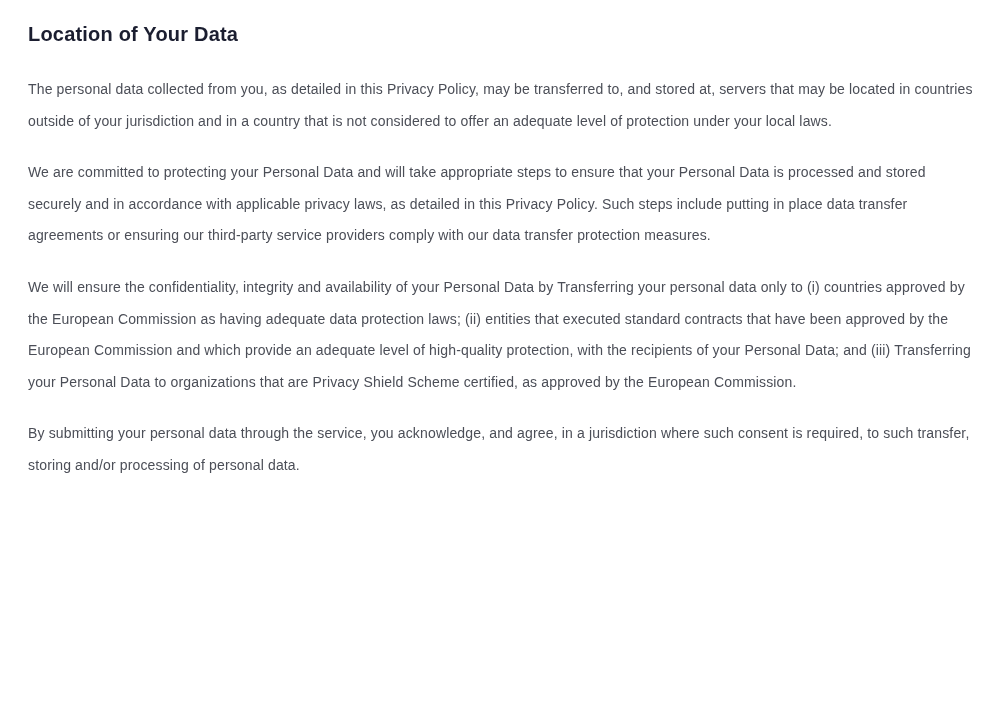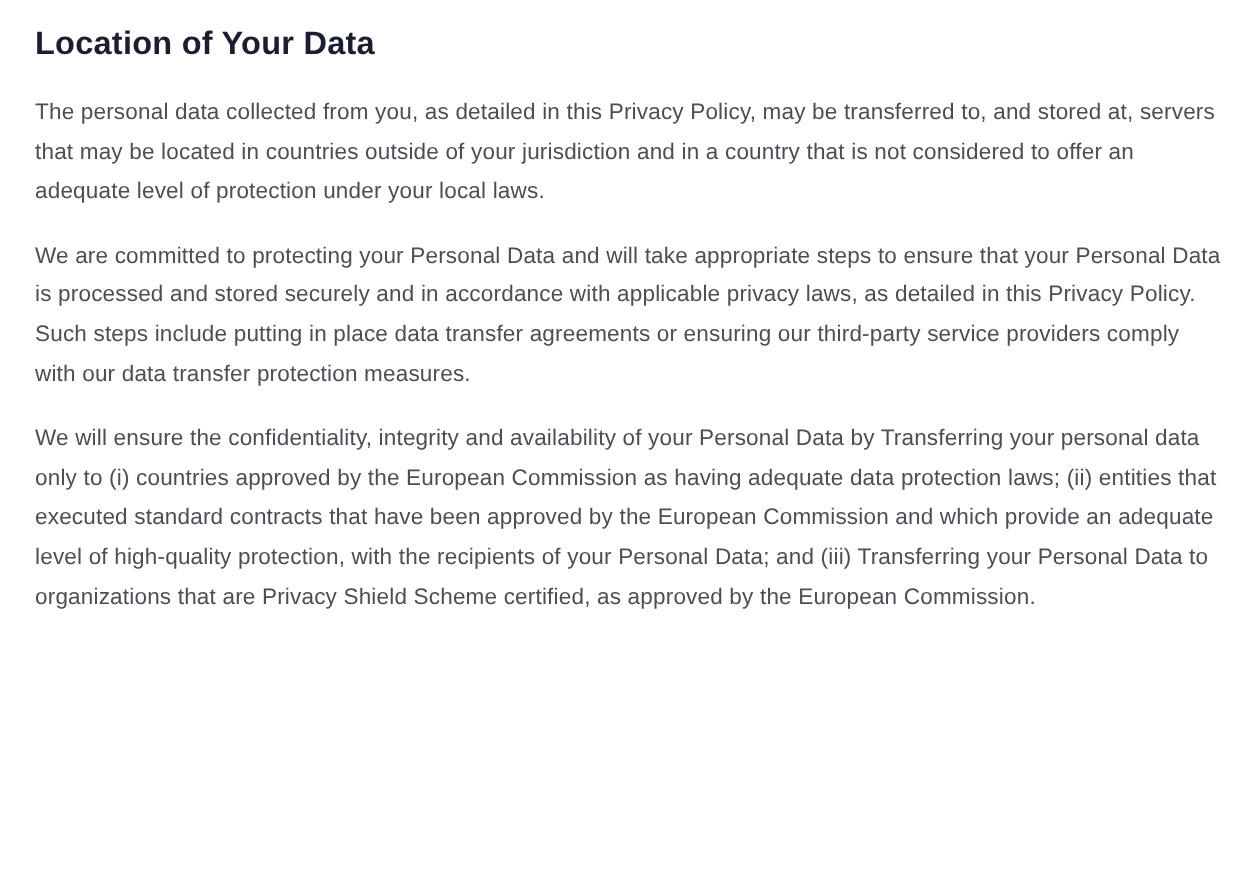--- a/index.html
+++ b/index.html
@@ -1,36 +1,37 @@
 <!DOCTYPE html>
 <html><head>
   <meta charset="utf-8">
   <style>
     html, body { margin: 0; padding: 0; background: #ffffff; }
     body { width: 1000px; height: 706px; overflow: hidden; position: relative; }
     .doc { position: absolute; left: 28px; top: 14px; width: 950px; }
     h1 {
       font-family: "Liberation Sans", sans-serif;
       font-weight: bold;
-      font-size: 26px;
+      font-size: 20px;
       color: #1b1e30;
       margin: 0 0 20px 0;
       line-height: 40px;
       letter-spacing: 0.2px;
     }
     p {
       font-family: "Liberation Sans", sans-serif;
-      font-size: 18px;
+      font-size: 14px;
       line-height: 31.6px;
       color: #4b4e57;
       margin: 0 0 20px 0;
       letter-spacing: 0.15px;
     }
   </style>
 </head>
 <body>
 
 <div class="doc">
   <h1>Location of Your Data</h1>
   <p>The personal data collected from you, as detailed in this Privacy Policy, may be transferred to, and stored at, servers that may be located in countries outside of your jurisdiction and in a country that is not considered to offer an adequate level of protection under your local laws.</p>
   <p>We are committed to protecting your Personal Data and will take appropriate steps to ensure that your Personal Data is processed and stored securely and in accordance with applicable privacy laws, as detailed in this Privacy Policy. Such steps include putting in place data transfer agreements or ensuring our third-party service providers comply with our data transfer protection measures.</p>
   <p>We will ensure the confidentiality, integrity and availability of your Personal Data by Transferring your personal data only to (i) countries approved by the European Commission as having adequate data protection laws; (ii) entities that executed standard contracts that have been approved by the European Commission and which provide an adequate level of high-quality protection, with the recipients of your Personal Data; and (iii) Transferring your Personal Data to organizations that are Privacy Shield Scheme certified, as approved by the European Commission.</p>
+  <p>By submitting your personal data through the service, you acknowledge, and agree, in a jurisdiction where such consent is required, to such transfer, storing and/or processing of personal data.</p>
 </div>
 
 </body></html>

